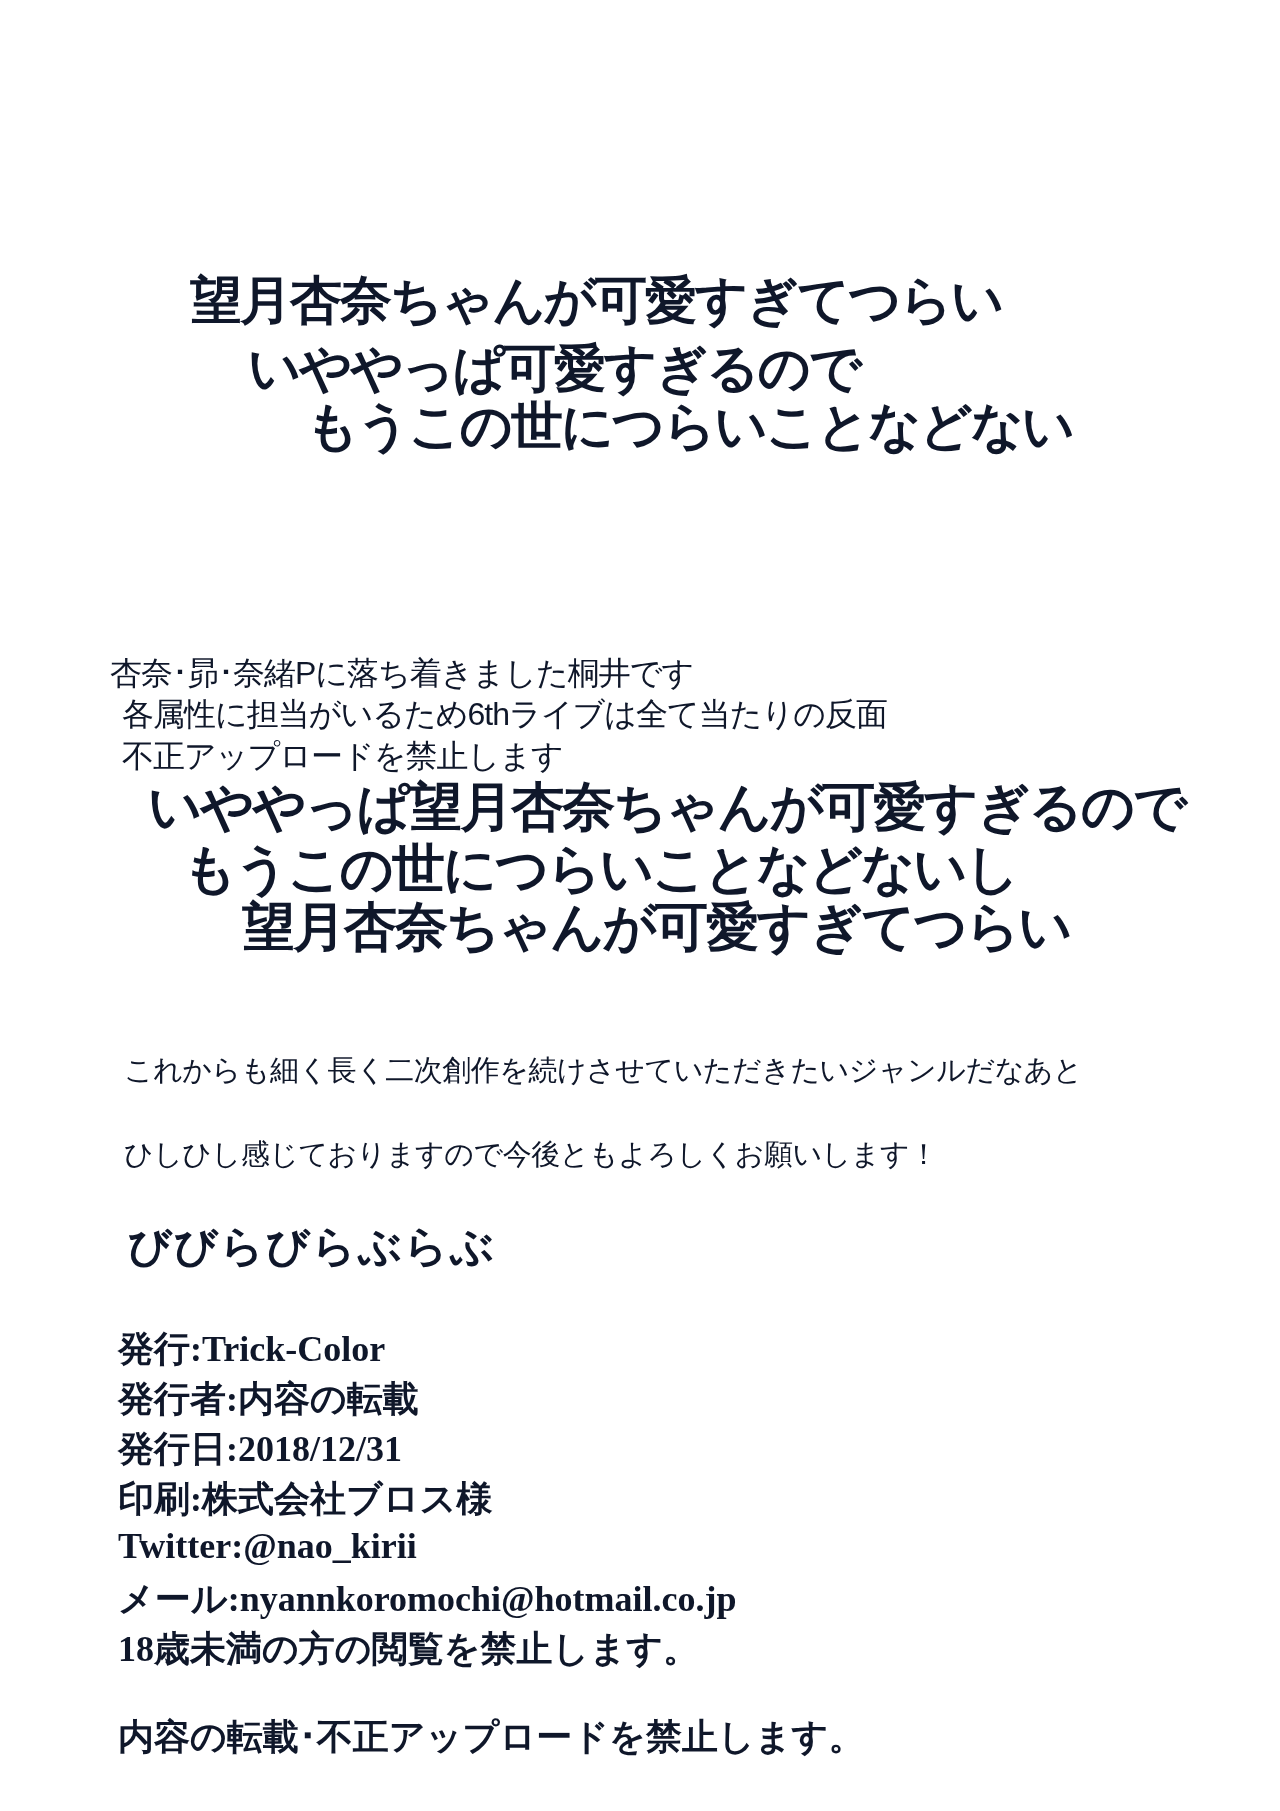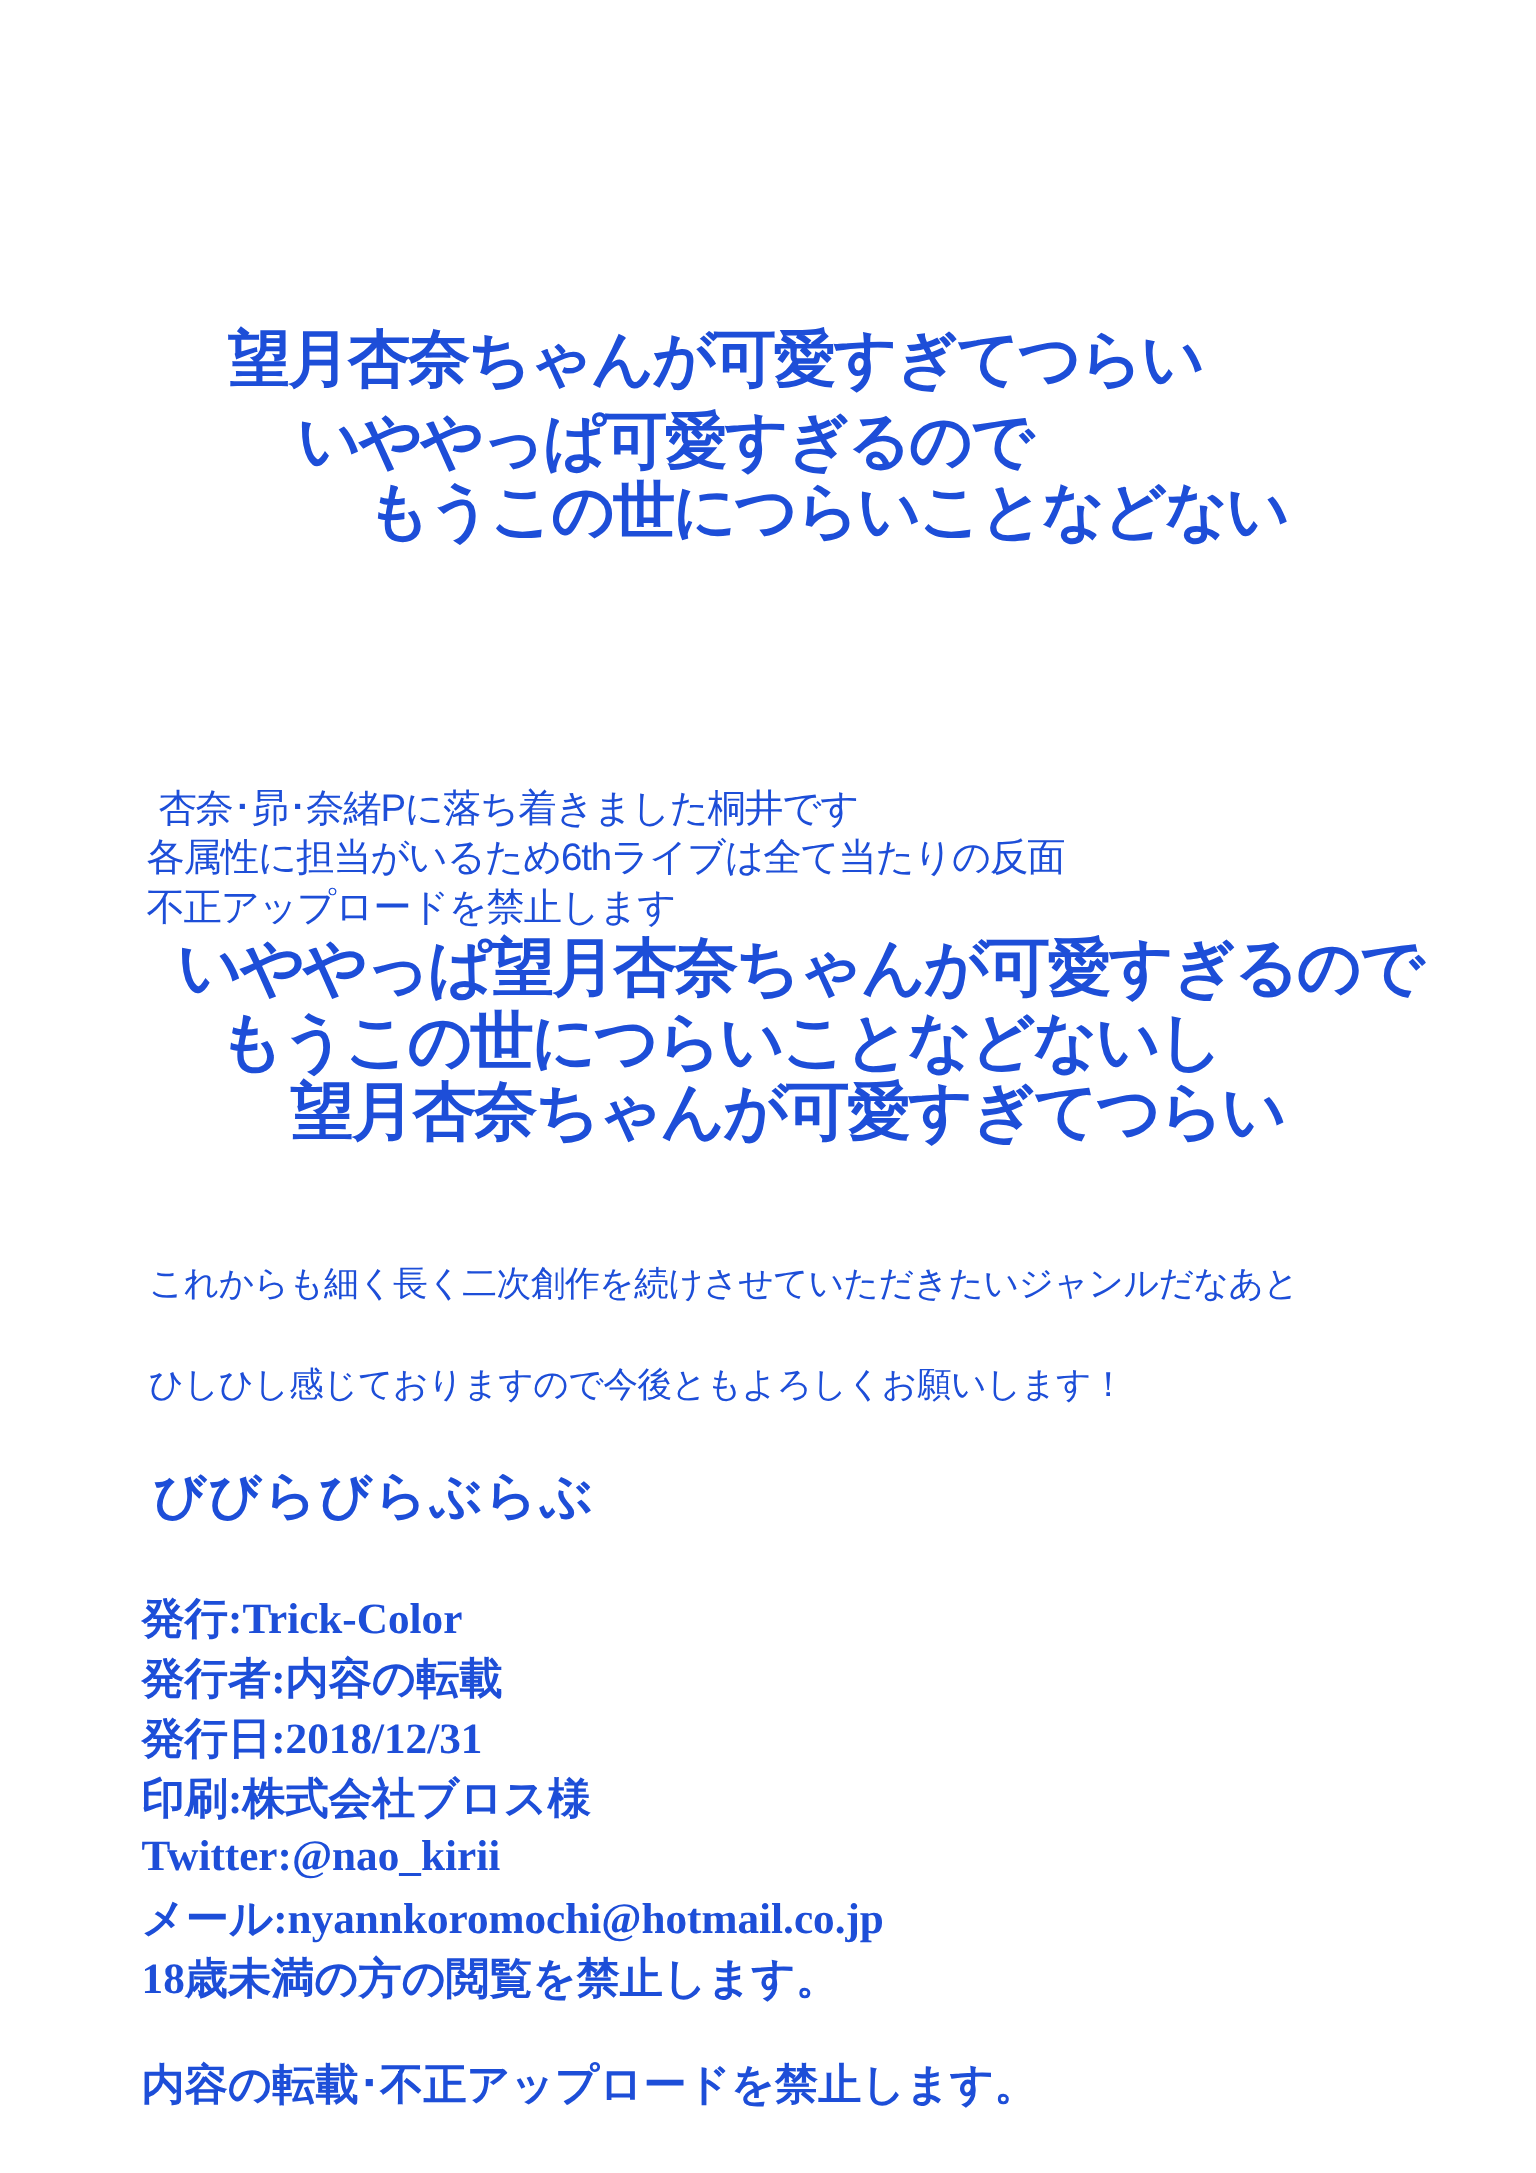--- a/index.html
+++ b/index.html
@@ -12,21 +12,21 @@
     width: 1280px;
     height: 1811px;
     margin: 0 auto;
     background: #ffffff;
     overflow: hidden;
     color: #141414;
   }
   .line {
     position: absolute;
     white-space: nowrap;
-    color: #1d4ed8;
+    color: #0f172a;
   }
   
   .serif-big {
     font-family: "Liberation Serif", "DejaVu Serif", serif;
     font-weight: 600;
     font-size: 52px;
     letter-spacing: -2px;
     line-height: 1.1;
   }
   .statement-size {
@@ -64,21 +64,21 @@
 
 <div class="page">
 
   <div>
     <div class="line serif-big" style="left:190px; top:272px;">望月杏奈ちゃんが可愛すぎてつらい</div>
     <div class="line serif-big" style="left:248px; top:340px;">いややっぱ可愛すぎるので</div>
     <div class="line serif-big" style="left:306px; top:398px;">もうこの世につらいことなどない</div>
   </div>
 
   <div>
-    <div class="line sans-small" style="left:132px; top:653px;">杏奈･昴･奈緒Pに落ち着きました桐井です</div>
+    <div class="line sans-small" style="left:110px; top:653px;">杏奈･昴･奈緒Pに落ち着きました桐井です</div>
     <div class="line sans-small" style="left:122px; top:694px;">各属性に担当がいるため6thライブは全て当たりの反面</div>
     <div class="line sans-small" style="left:122px; top:736px;">不正アップロードを禁止します</div>
   </div>
 
   <div>
     <div class="line serif-big statement-size" style="left:148px; top:778px;">いややっぱ望月杏奈ちゃんが可愛すぎるので</div>
     <div class="line serif-big statement-size" style="left:183px; top:840px;">もうこの世につらいことなどないし</div>
     <div class="line serif-big statement-size" style="left:242px; top:898px;">望月杏奈ちゃんが可愛すぎてつらい</div>
   </div>
 

